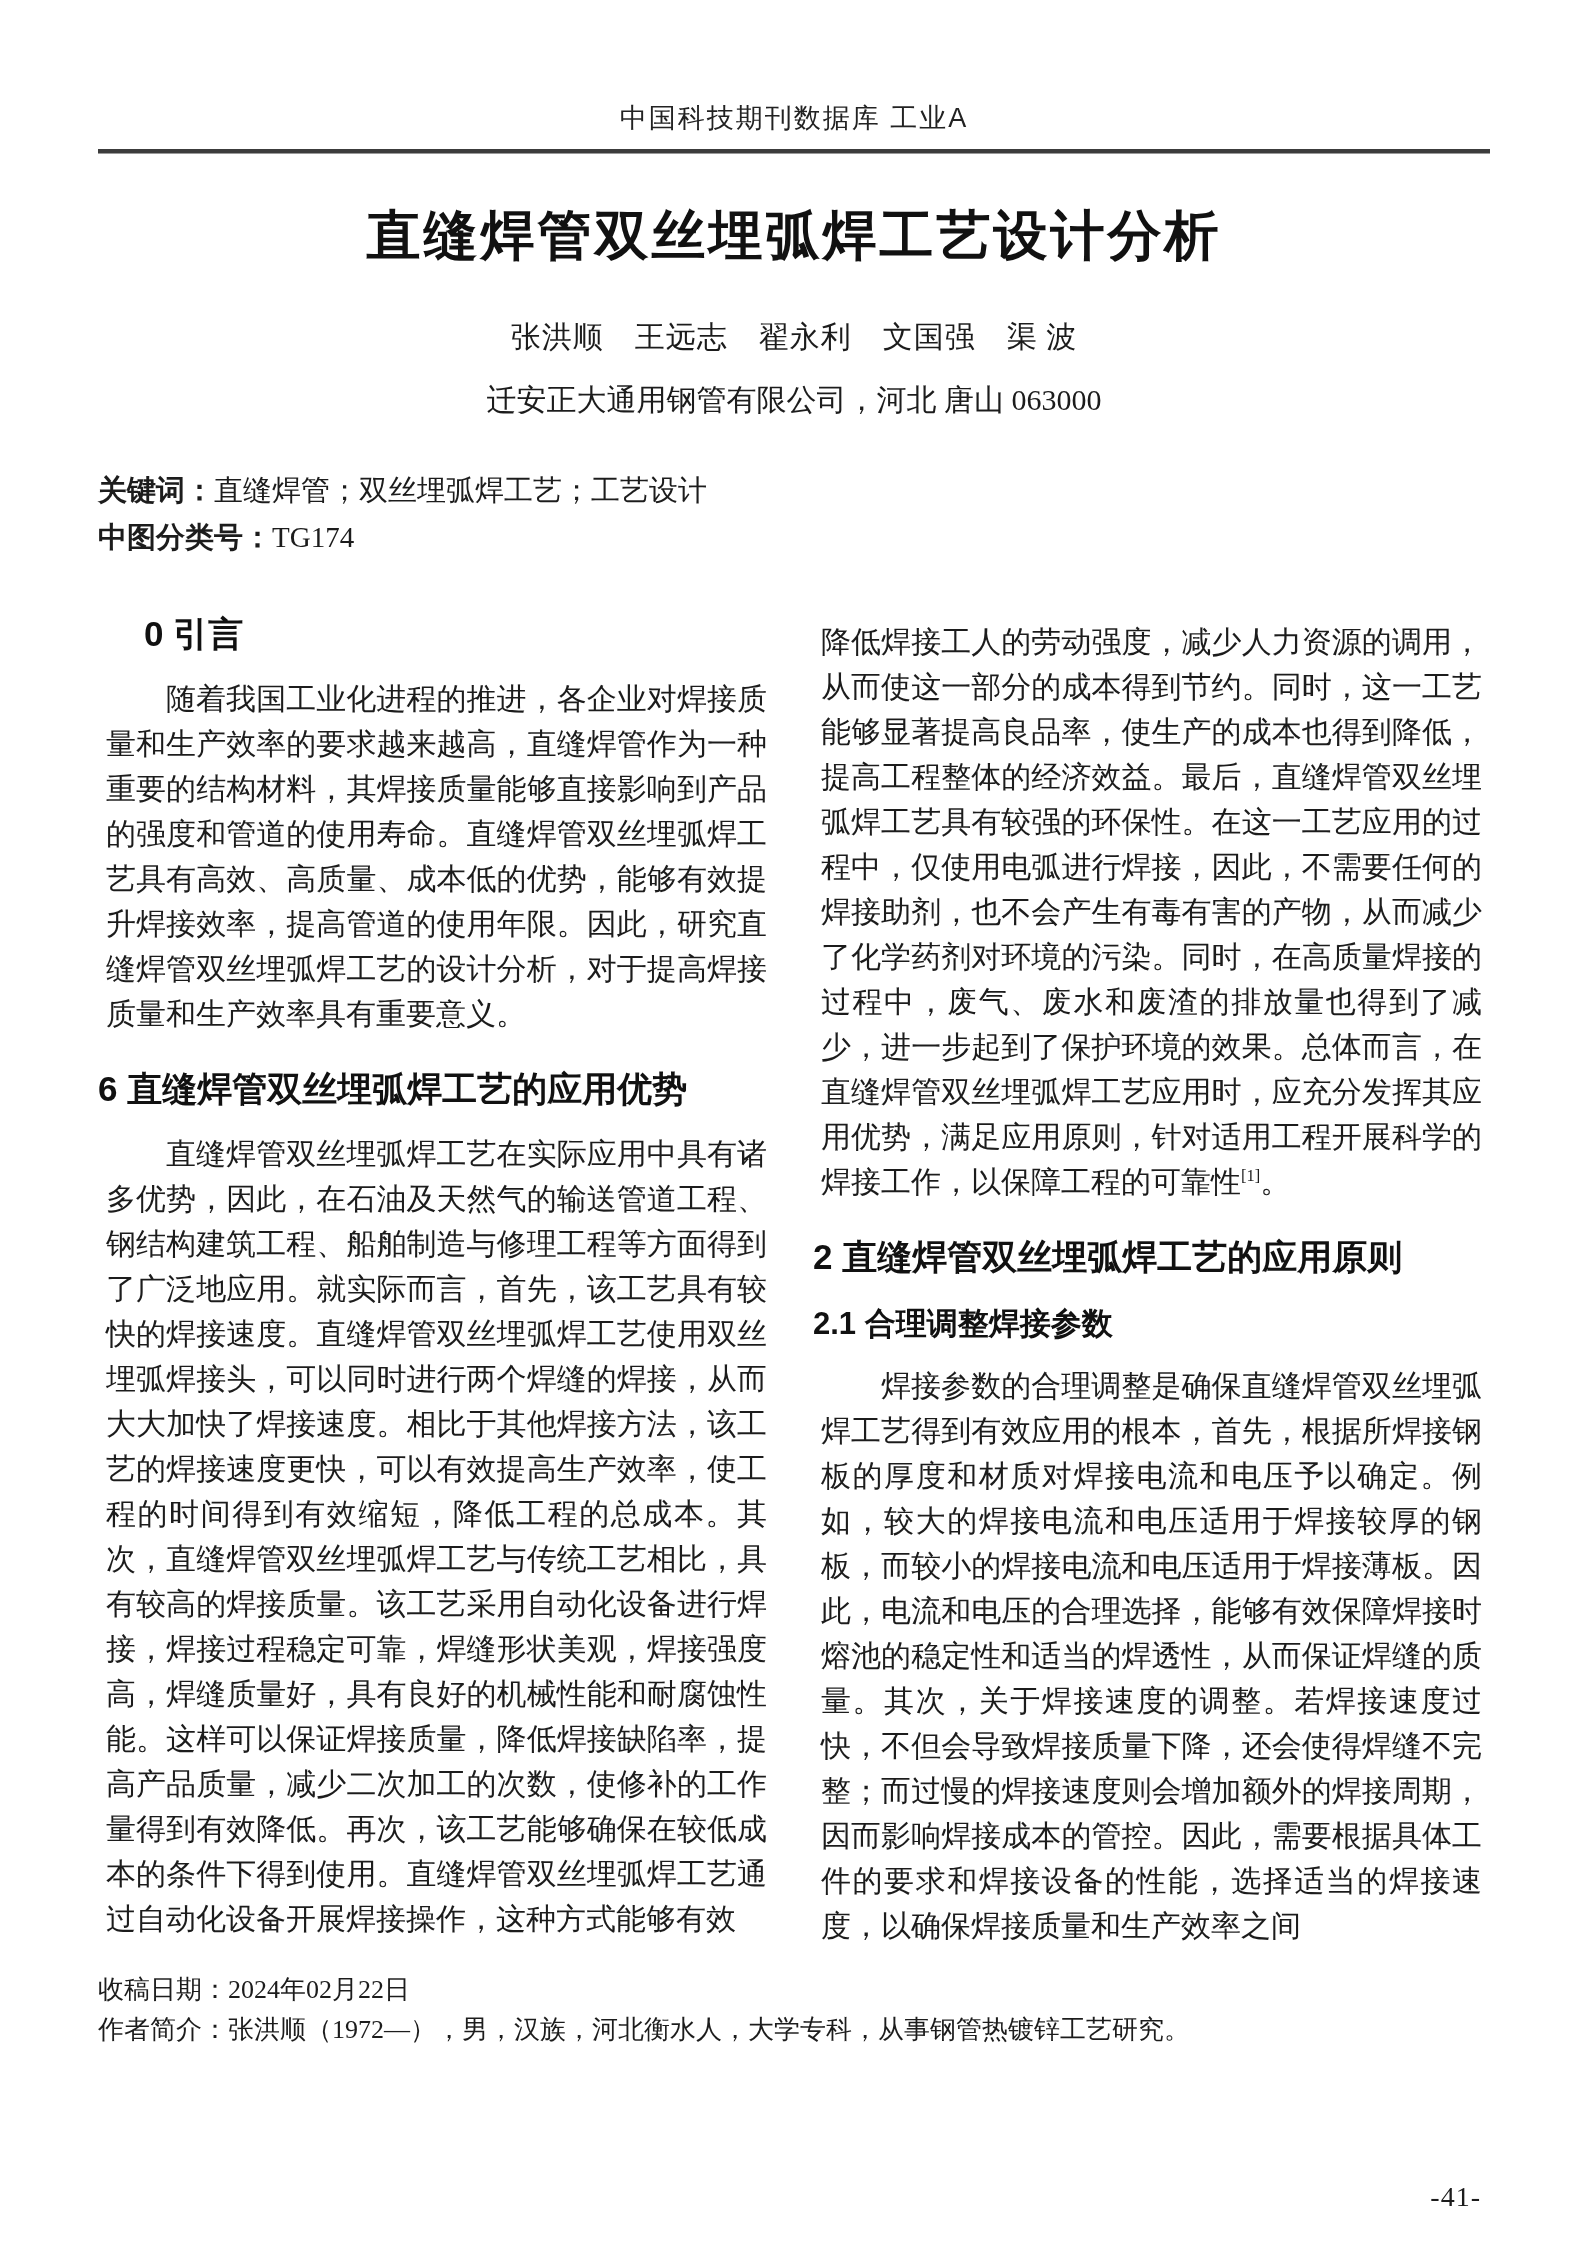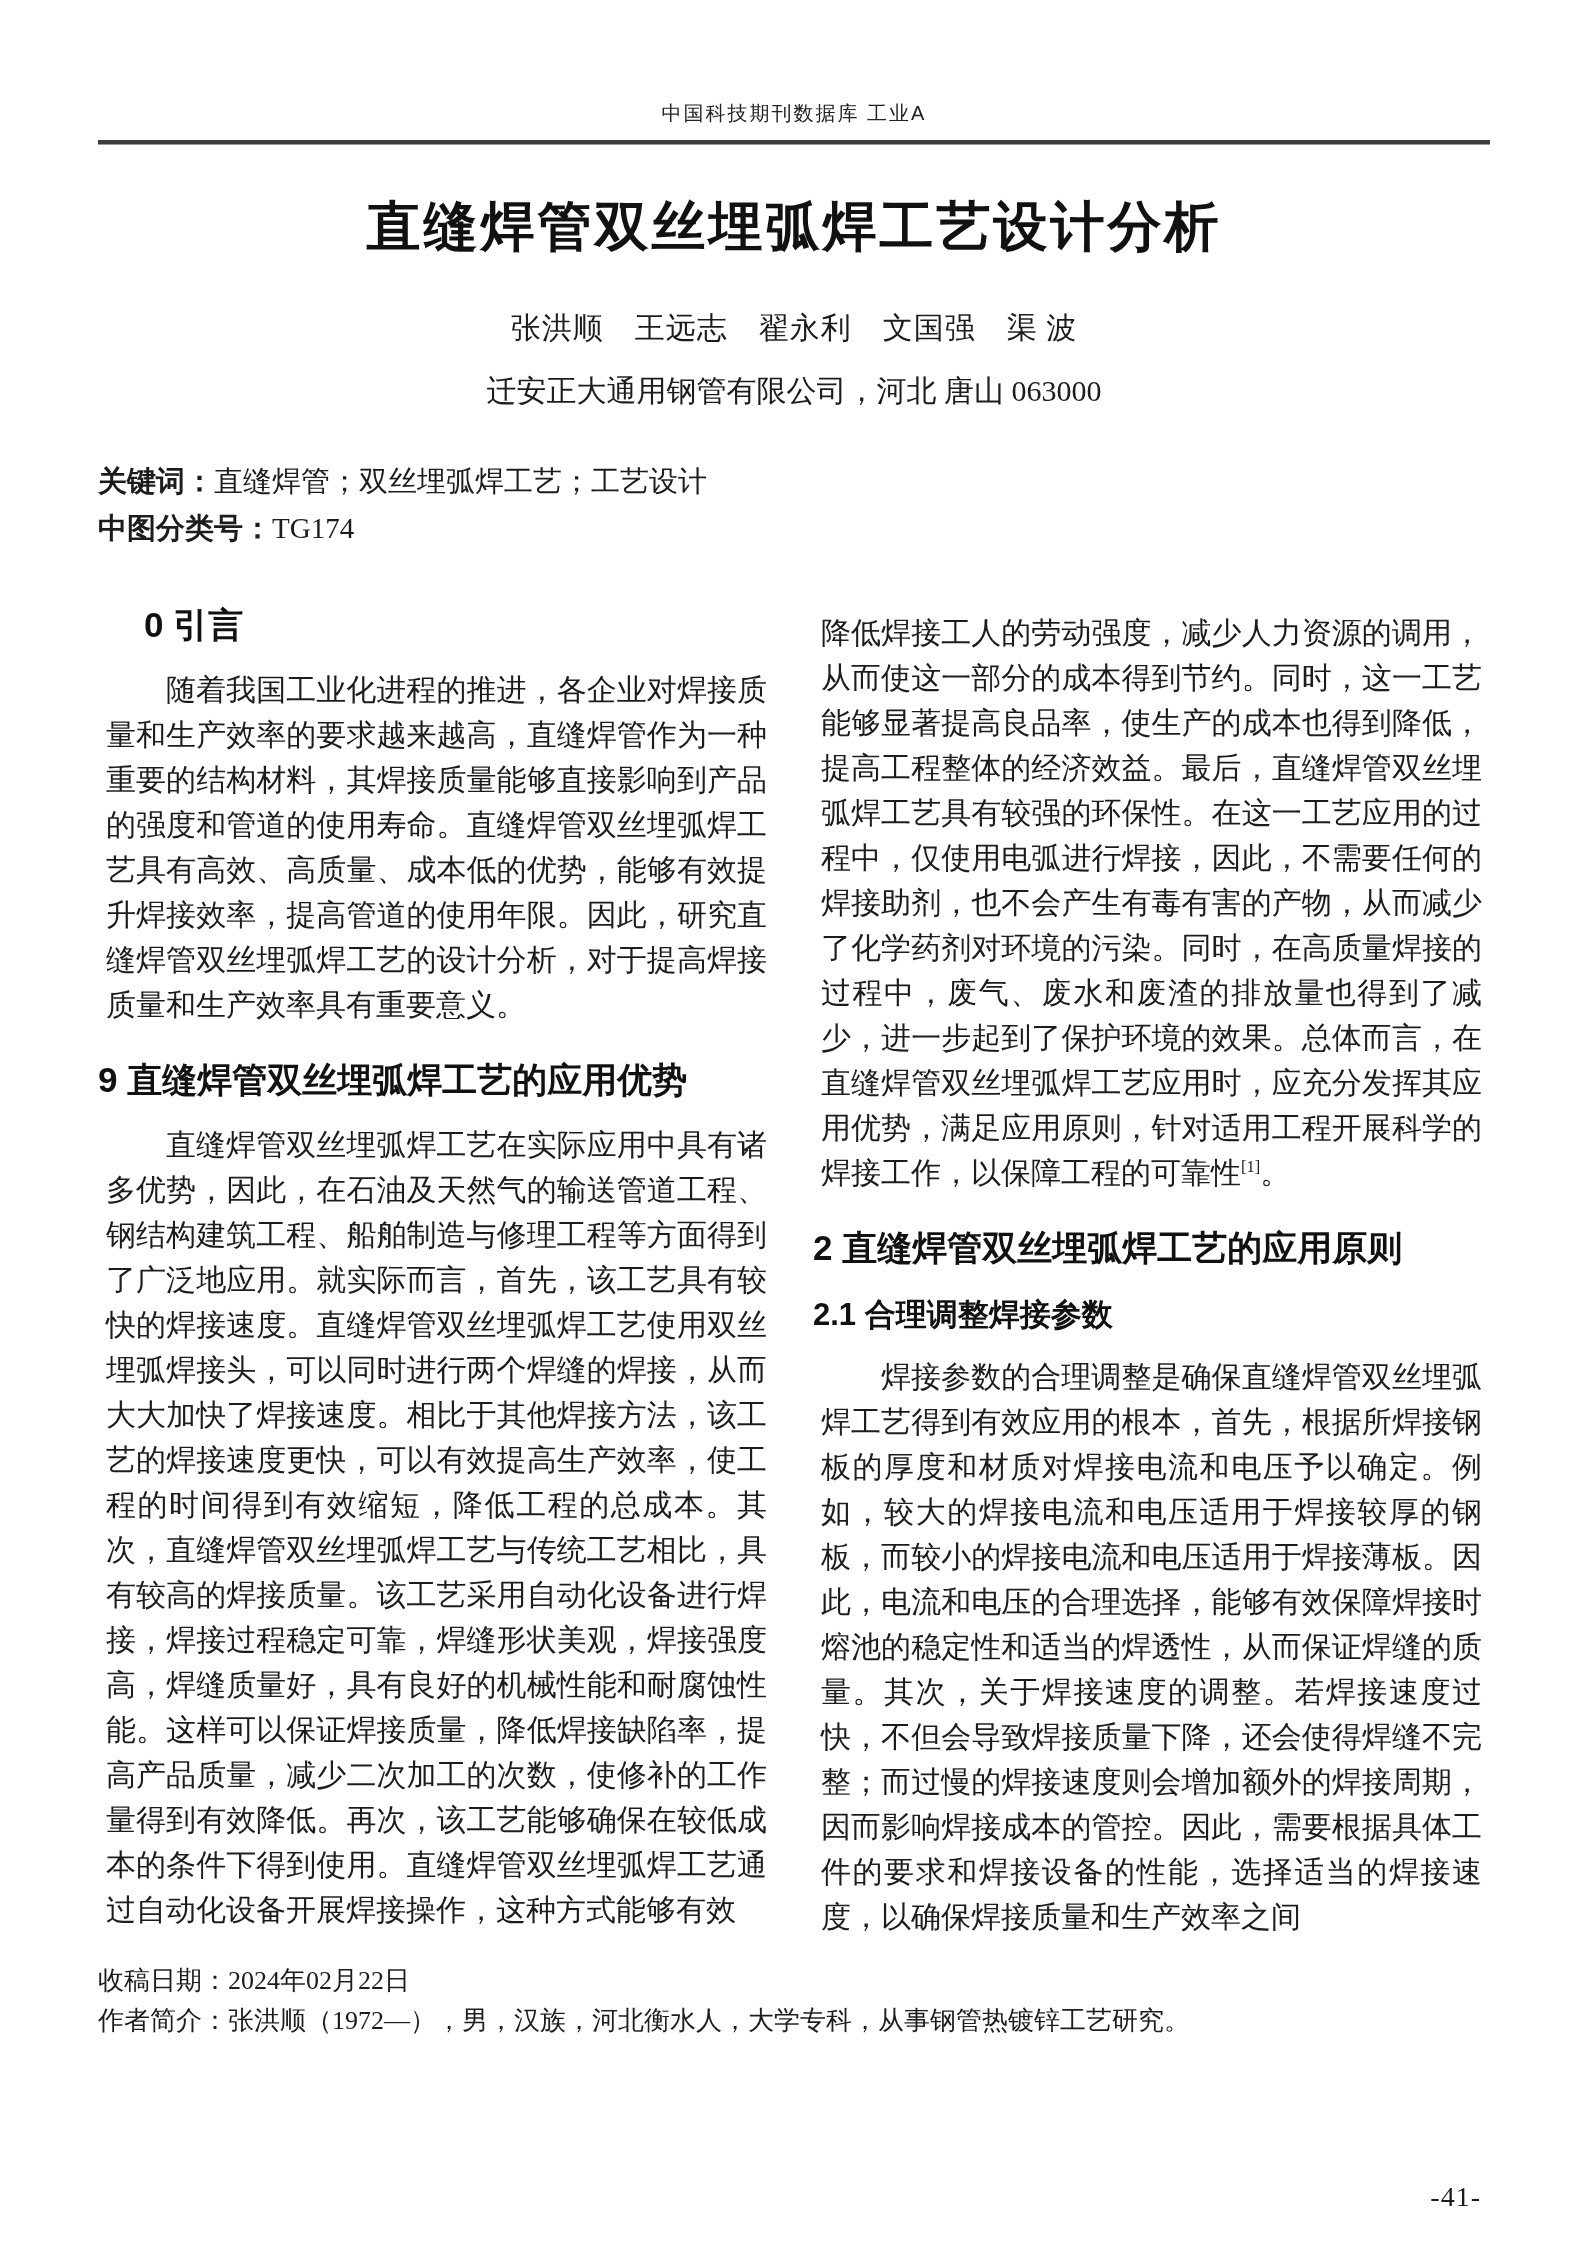--- a/index.html
+++ b/index.html
@@ -11,21 +11,21 @@
     color:#1c1c1c;
     font-family:"Liberation Serif", serif;
     overflow:hidden;
     box-sizing:border-box;
     padding:0 98px;
   }
   .journal-header {
     padding-top:100px;
     text-align:center;
     font-family:"Liberation Sans", sans-serif;
-    font-size:20px;
+    font-size:27px;
     letter-spacing:2px;
     color:#222;
   }
   .header-rule {
     margin-top:13px;
     height:4px;
     background:#3c3c3c;
     border-bottom:1px solid #9a9a9a;
   }
   .paper-title {
@@ -124,21 +124,21 @@
   <div class="meta-block">
     <p class="meta-line"><span class="meta-label">关键词：</span><span>直缝焊管；双丝埋弧焊工艺；工艺设计</span></p>
     <p class="meta-line"><span class="meta-label">中图分类号：</span><span>TG174</span></p>
   </div>
 
   <div class="columns">
 
     <div class="col">
       <h2 class="section-heading first">0 引言</h2>
       <p class="body-para indent">随着我国工业化进程的推进，各企业对焊接质量和生产效率的要求越来越高，直缝焊管作为一种重要的结构材料，其焊接质量能够直接影响到产品的强度和管道的使用寿命。直缝焊管双丝埋弧焊工艺具有高效、高质量、成本低的优势，能够有效提升焊接效率，提高管道的使用年限。因此，研究直缝焊管双丝埋弧焊工艺的设计分析，对于提高焊接质量和生产效率具有重要意义。</p>
-      <h2 class="section-heading">9 直缝焊管双丝埋弧焊工艺的应用优势</h2>
+      <h2 class="section-heading">6 直缝焊管双丝埋弧焊工艺的应用优势</h2>
       <p class="body-para indent">直缝焊管双丝埋弧焊工艺在实际应用中具有诸多优势，因此，在石油及天然气的输送管道工程、钢结构建筑工程、船舶制造与修理工程等方面得到了广泛地应用。就实际而言，首先，该工艺具有较快的焊接速度。直缝焊管双丝埋弧焊工艺使用双丝埋弧焊接头，可以同时进行两个焊缝的焊接，从而大大加快了焊接速度。相比于其他焊接方法，该工艺的焊接速度更快，可以有效提高生产效率，使工程的时间得到有效缩短，降低工程的总成本。其次，直缝焊管双丝埋弧焊工艺与传统工艺相比，具有较高的焊接质量。该工艺采用自动化设备进行焊接，焊接过程稳定可靠，焊缝形状美观，焊接强度高，焊缝质量好，具有良好的机械性能和耐腐蚀性能。这样可以保证焊接质量，降低焊接缺陷率，提高产品质量，减少二次加工的次数，使修补的工作量得到有效降低。再次，该工艺能够确保在较低成本的条件下得到使用。直缝焊管双丝埋弧焊工艺通过自动化设备开展焊接操作，这种方式能够有效</p>
     </div>
 
     <div class="col">
       <p class="body-para"><span>降低焊接工人的劳动强度，减少人力资源的调用，从而使这一部分的成本得到节约。同时，这一工艺能够显著提高良品率，使生产的成本也得到降低，提高工程整体的经济效益。最后，直缝焊管双丝埋弧焊工艺具有较强的环保性。在这一工艺应用的过程中，仅使用电弧进行焊接，因此，不需要任何的焊接助剂，也不会产生有毒有害的产物，从而减少了化学药剂对环境的污染。同时，在高质量焊接的过程中，废气、废水和废渣的排放量也得到了减少，进一步起到了保护环境的效果。总体而言，在直缝焊管双丝埋弧焊工艺应用时，应充分发挥其应用优势，满足应用原则，针对适用工程开展科学的焊接工作，以保障工程的可靠性</span><sup>[1]</sup><span>。</span></p>
       <h2 class="section-heading">2 直缝焊管双丝埋弧焊工艺的应用原则</h2>
       <h3 class="sub-heading">2.1 合理调整焊接参数</h3>
       <p class="body-para indent">焊接参数的合理调整是确保直缝焊管双丝埋弧焊工艺得到有效应用的根本，首先，根据所焊接钢板的厚度和材质对焊接电流和电压予以确定。例如，较大的焊接电流和电压适用于焊接较厚的钢板，而较小的焊接电流和电压适用于焊接薄板。因此，电流和电压的合理选择，能够有效保障焊接时熔池的稳定性和适当的焊透性，从而保证焊缝的质量。其次，关于焊接速度的调整。若焊接速度过快，不但会导致焊接质量下降，还会使得焊缝不完整；而过慢的焊接速度则会增加额外的焊接周期，因而影响焊接成本的管控。因此，需要根据具体工件的要求和焊接设备的性能，选择适当的焊接速度，以确保焊接质量和生产效率之间</p>
     </div>
 

